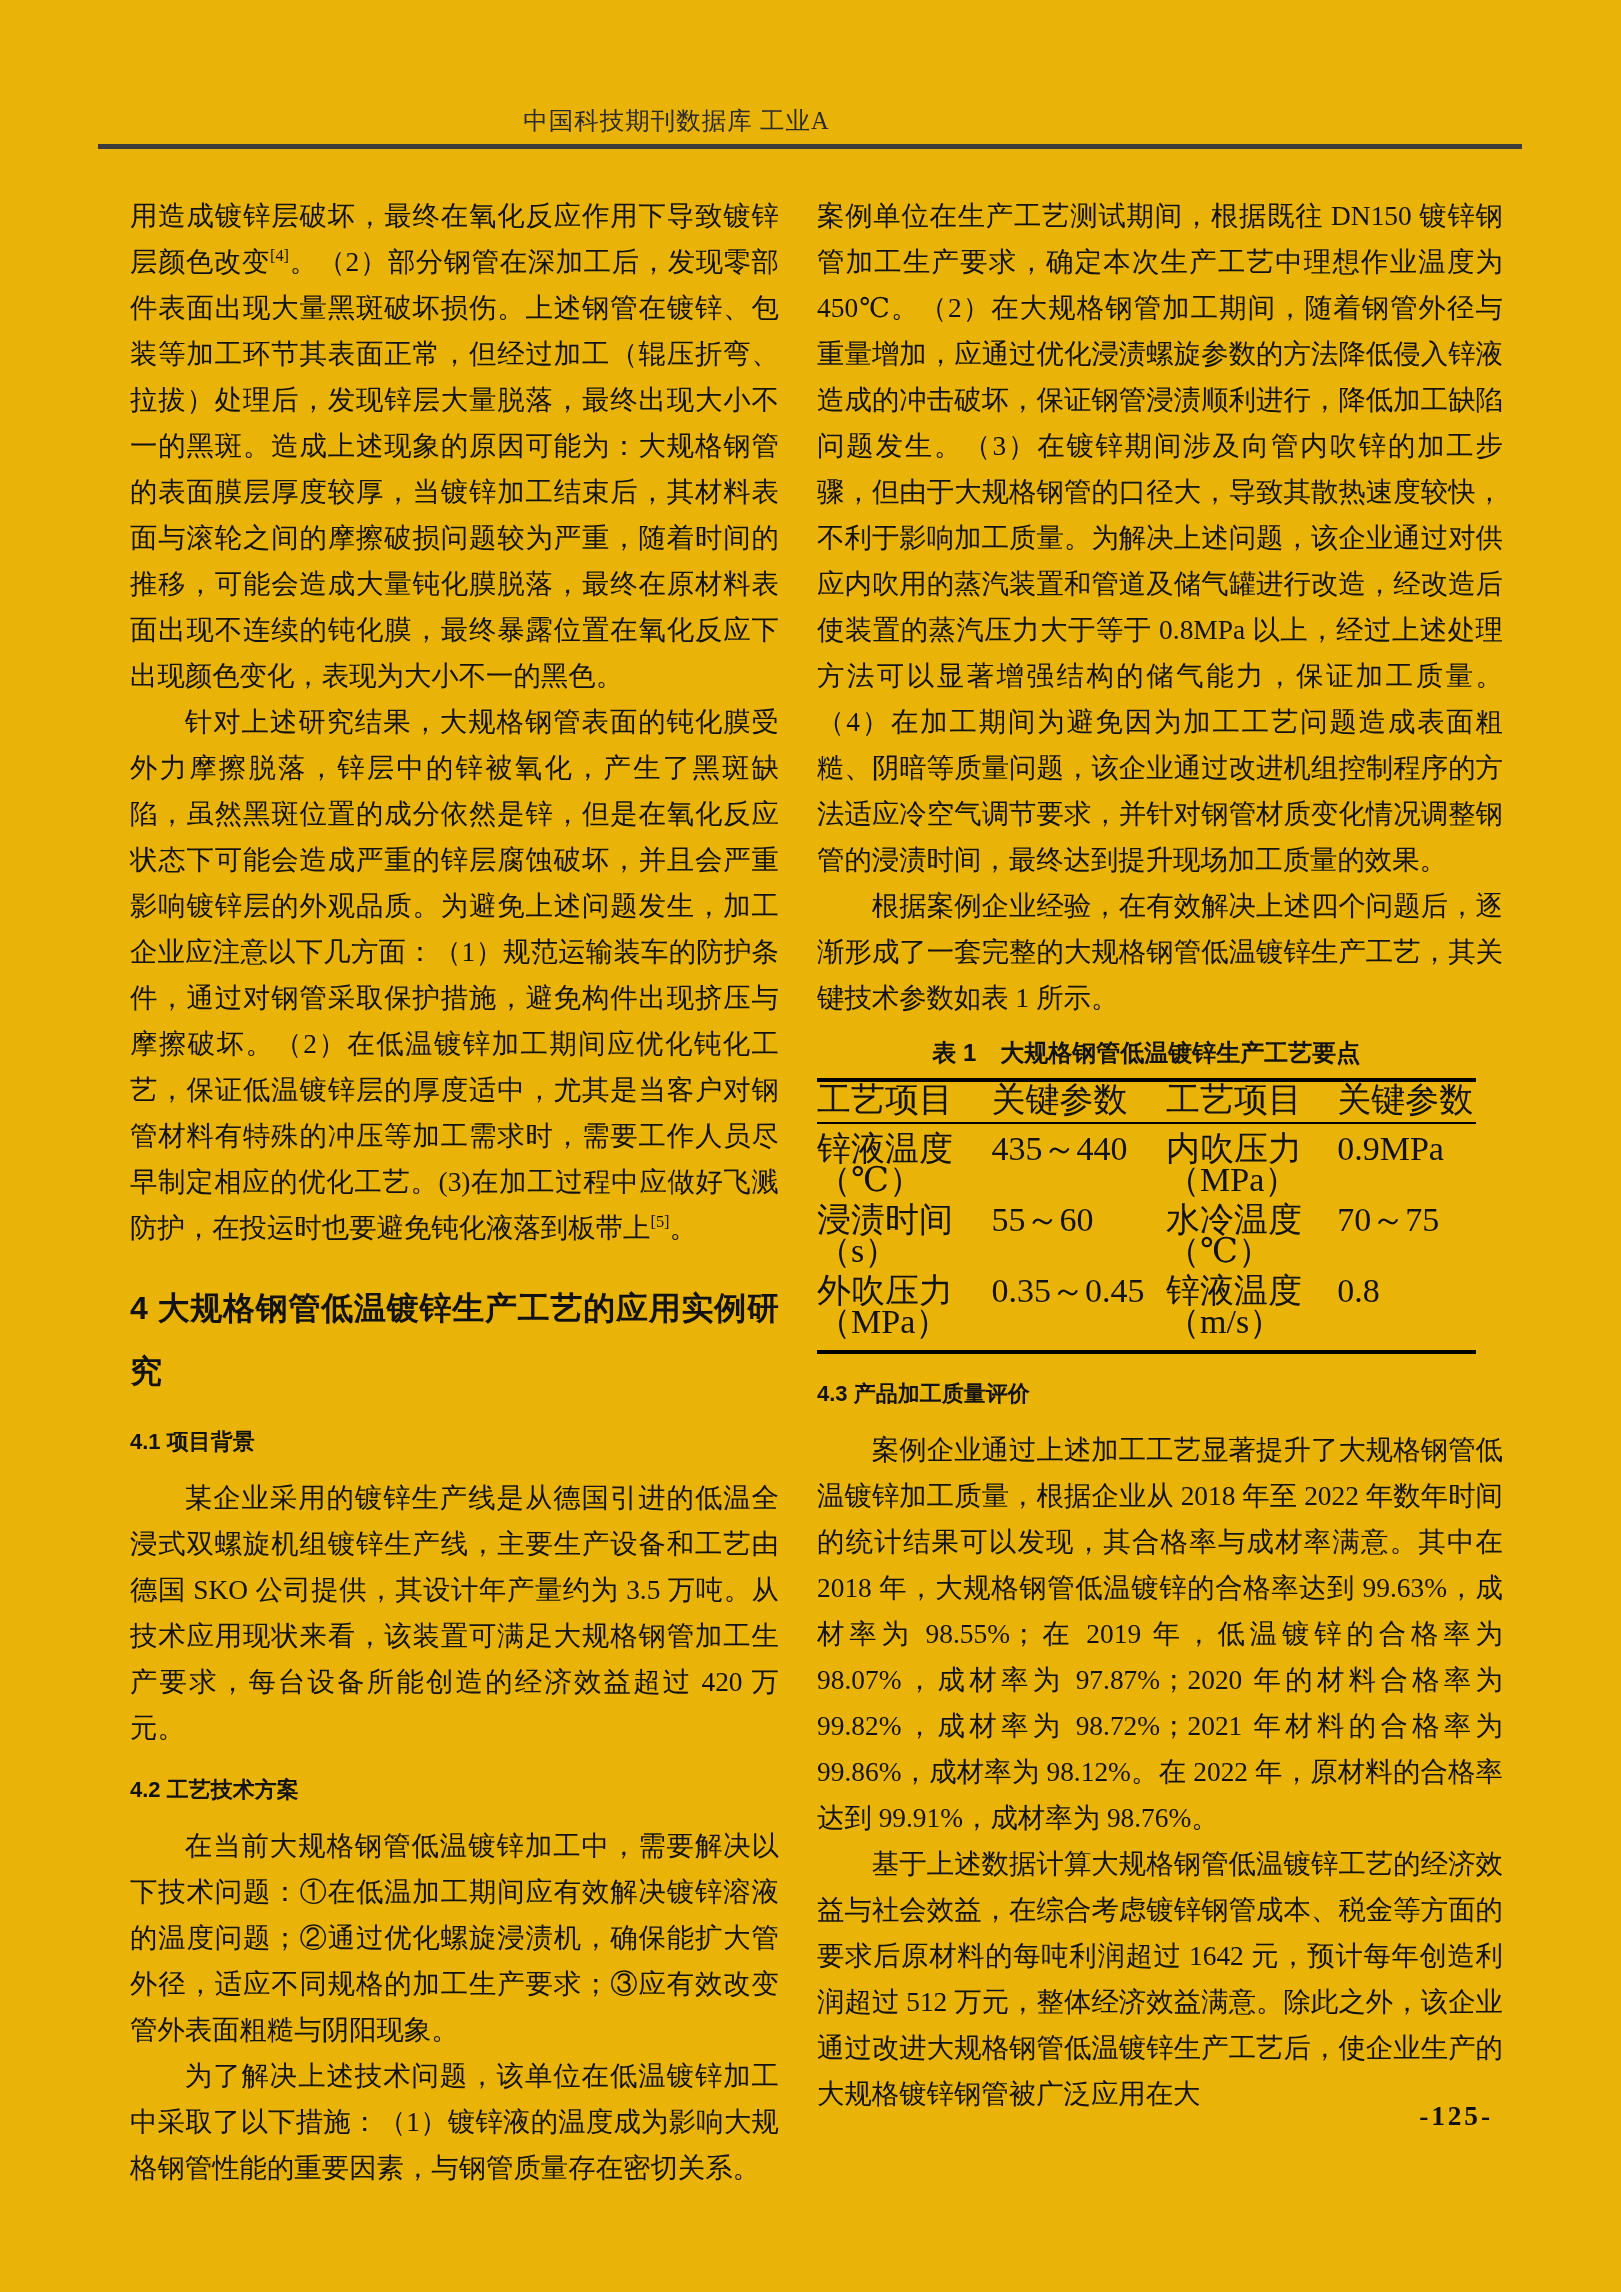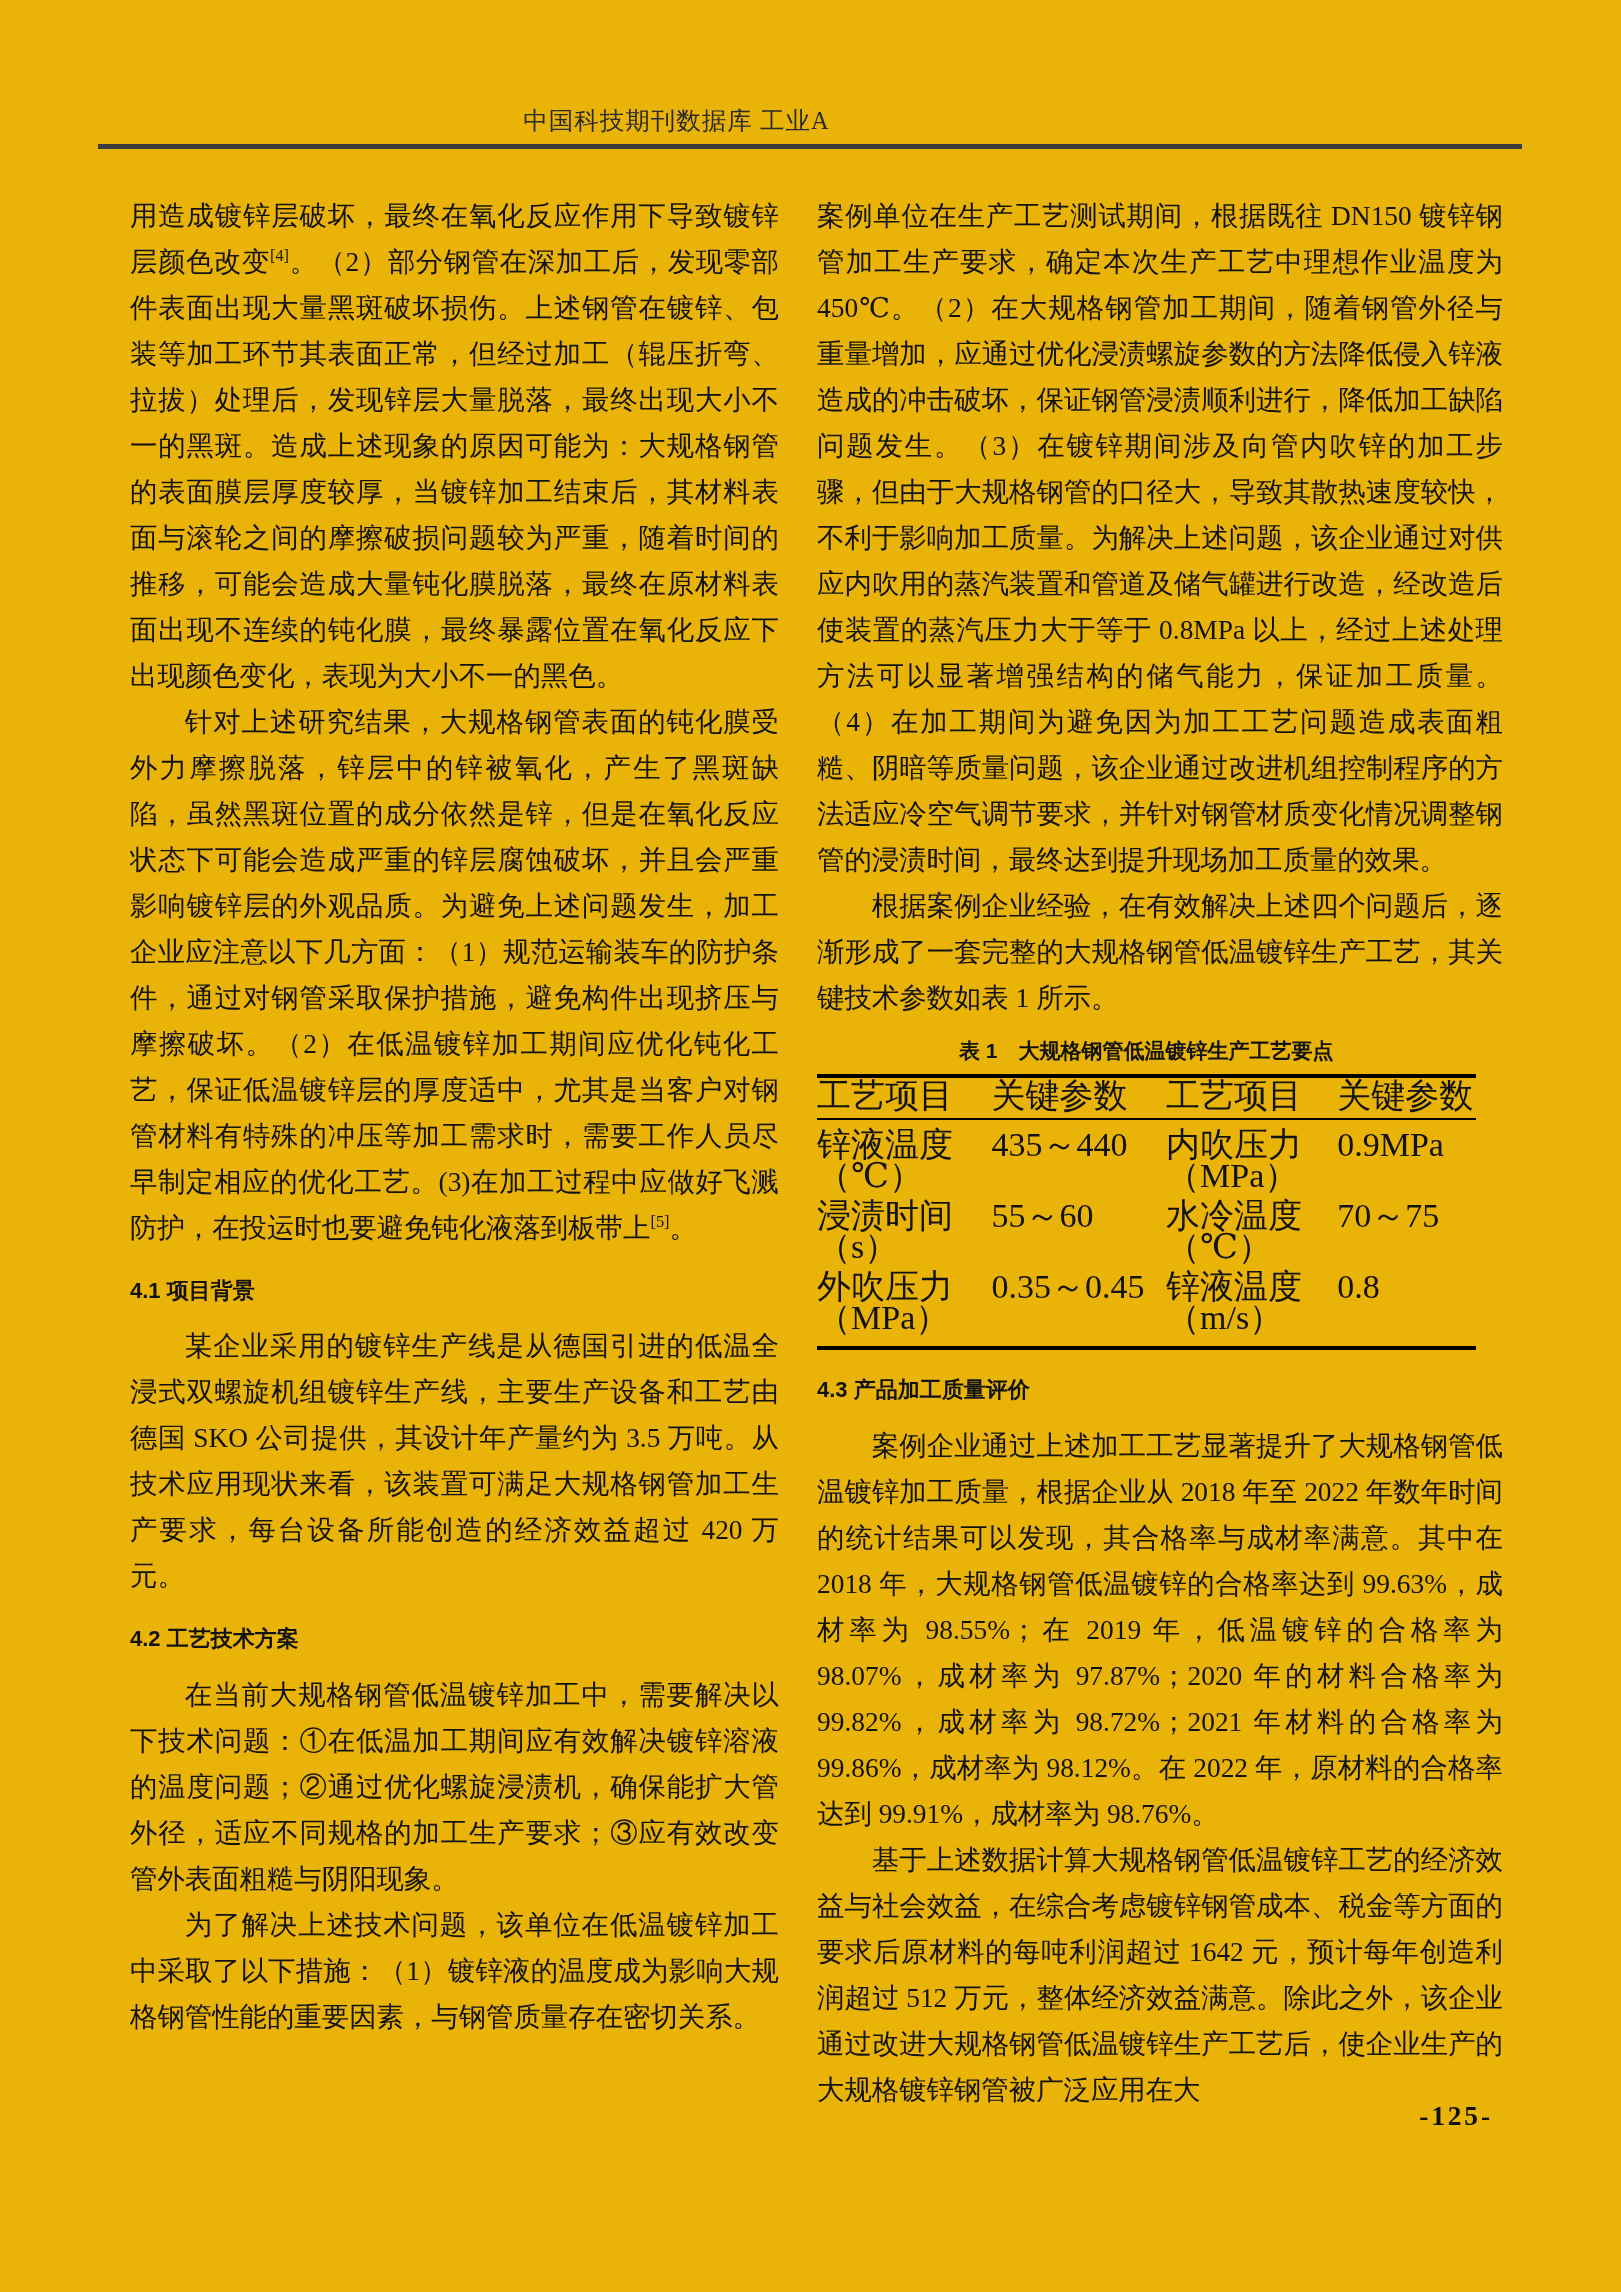--- a/index.html
+++ b/index.html
@@ -42,21 +42,21 @@
     text-align:justify;
   }
   h3.sub-h{
     margin:19.6px 0 13.7px 0;
     font-family:"Liberation Sans","DejaVu Sans",sans-serif;
     font-weight:700;font-size:22px;line-height:39px;
   }
   .tbl-caption{
     margin:15.7px 0 9.8px 0;
     font-family:"Liberation Sans","DejaVu Sans",sans-serif;
-    font-weight:700;font-size:21px;text-align:center;
+    font-weight:700;font-size:24px;text-align:center;
     width:96%;
   }
   table.spec{
     width:96%;
     border-collapse:collapse;
     border-top:4.9px solid #000;
     border-bottom:4.9px solid #000;
     font-size:34px;
   }
   table.spec th{
@@ -82,20 +82,21 @@
 <div class="page">
 
   <div class="header-title">中国科技期刊数据库 工业A</div>
   <div class="header-rule"></div>
 
   <div class="columns">
 
     <div class="col-left">
       <p class="body-p cont"><span>用造成镀锌层破坏，最终在氧化反应作用下导致镀锌层颜色改变</span><sup class="ref">[4]</sup><span>。（2）部分钢管在深加工后，发现零部件表面出现大量黑斑破坏损伤。上述钢管在镀锌、包装等加工环节其表面正常，但经过加工（辊压折弯、拉拔）处理后，发现锌层大量脱落，最终出现大小不一的黑斑。造成上述现象的原因可能为：大规格钢管的表面膜层厚度较厚，当镀锌加工结束后，其材料表面与滚轮之间的摩擦破损问题较为严重，随着时间的推移，可能会造成大量钝化膜脱落，最终在原材料表面出现不连续的钝化膜，最终暴露位置在氧化反应下出现颜色变化，表现为大小不一的黑色。</span></p>
       <p class="body-p ind"><span>针对上述研究结果，大规格钢管表面的钝化膜受外力摩擦脱落，锌层中的锌被氧化，产生了黑斑缺陷，虽然黑斑位置的成分依然是锌，但是在氧化反应状态下可能会造成严重的锌层腐蚀破坏，并且会严重影响镀锌层的外观品质。为避免上述问题发生，加工企业应注意以下几方面：（1）规范运输装车的防护条件，通过对钢管采取保护措施，避免构件出现挤压与摩擦破坏。（2）在低温镀锌加工期间应优化钝化工艺，保证低温镀锌层的厚度适中，尤其是当客户对钢管材料有特殊的冲压等加工需求时，需要工作人员尽早制定相应的优化工艺。(3)在加工过程中应做好飞溅防护，在投运时也要避免钝化液落到板带上</span><sup class="ref">[5]</sup><span>。</span></p>
+      <h2 class="section-h">4 大规格钢管低温镀锌生产工艺的应用实例研究</h2>
       <h3 class="sub-h">4.1 项目背景</h3>
       <p class="body-p ind">某企业采用的镀锌生产线是从德国引进的低温全浸式双螺旋机组镀锌生产线，主要生产设备和工艺由德国 SKO 公司提供，其设计年产量约为 3.5 万吨。从技术应用现状来看，该装置可满足大规格钢管加工生产要求，每台设备所能创造的经济效益超过 420 万元。</p>
       <h3 class="sub-h">4.2 工艺技术方案</h3>
       <p class="body-p ind">在当前大规格钢管低温镀锌加工中，需要解决以下技术问题：①在低温加工期间应有效解决镀锌溶液的温度问题；②通过优化螺旋浸渍机，确保能扩大管外径，适应不同规格的加工生产要求；③应有效改变管外表面粗糙与阴阳现象。</p>
       <p class="body-p ind">为了解决上述技术问题，该单位在低温镀锌加工中采取了以下措施：（1）镀锌液的温度成为影响大规格钢管性能的重要因素，与钢管质量存在密切关系。</p>
     </div>
 
     <div class="col-right">
       <p class="body-p cont">案例单位在生产工艺测试期间，根据既往 DN150 镀锌钢管加工生产要求，确定本次生产工艺中理想作业温度为 450℃。（2）在大规格钢管加工期间，随着钢管外径与重量增加，应通过优化浸渍螺旋参数的方法降低侵入锌液造成的冲击破坏，保证钢管浸渍顺利进行，降低加工缺陷问题发生。（3）在镀锌期间涉及向管内吹锌的加工步骤，但由于大规格钢管的口径大，导致其散热速度较快，不利于影响加工质量。为解决上述问题，该企业通过对供应内吹用的蒸汽装置和管道及储气罐进行改造，经改造后使装置的蒸汽压力大于等于 0.8MPa 以上，经过上述处理方法可以显著增强结构的储气能力，保证加工质量。（4）在加工期间为避免因为加工工艺问题造成表面粗糙、阴暗等质量问题，该企业通过改进机组控制程序的方法适应冷空气调节要求，并针对钢管材质变化情况调整钢管的浸渍时间，最终达到提升现场加工质量的效果。</p>
       <p class="body-p ind">根据案例企业经验，在有效解决上述四个问题后，逐渐形成了一套完整的大规格钢管低温镀锌生产工艺，其关键技术参数如表 1 所示。</p>

